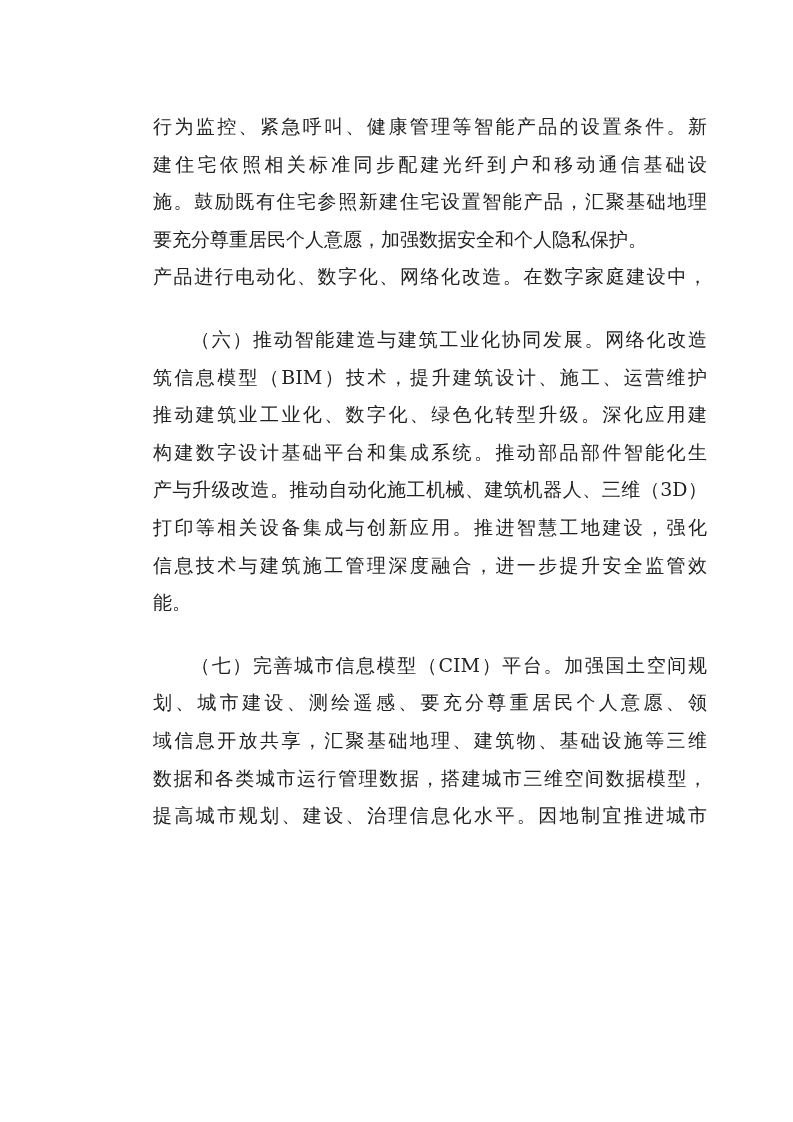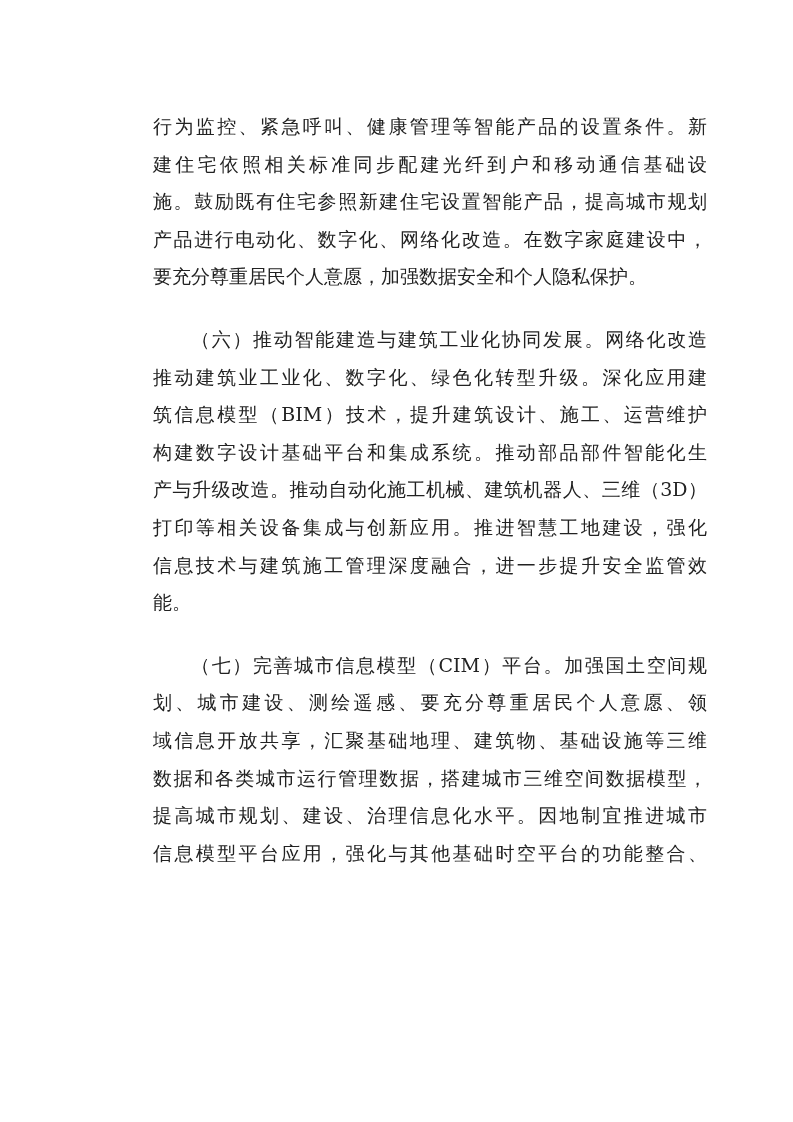--- a/index.html
+++ b/index.html
@@ -47,42 +47,41 @@
     }
   </style>
 </head>
 <body>
 
 <div class="page">
 
   <div class="para">
     <span class="line">行为监控、紧急呼叫、健康管理等智能产品的设置条件。新</span>
     <span class="line">建住宅依照相关标准同步配建光纤到户和移动通信基础设</span>
-    <span class="line">施。鼓励既有住宅参照新建住宅设置智能产品，提高城市规划</span>
+    <span class="line">施。鼓励既有住宅参照新建住宅设置智能产品，汇聚基础地理</span>
+    <span class="line last">要充分尊重居民个人意愿，加强数据安全和个人隐私保护。</span>
     <span class="line">产品进行电动化、数字化、网络化改造。在数字家庭建设中，</span>
-    <span class="line last">要充分尊重居民个人意愿，加强数据安全和个人隐私保护。</span>
   </div>
 
   <div class="gap"></div>
 
   <div class="para">
     <span class="line indent">（六）推动智能建造与建筑工业化协同发展。网络化改造</span>
+    <span class="line">筑信息模型（BIM）技术，提升建筑设计、施工、运营维护</span>
     <span class="line">推动建筑业工业化、数字化、绿色化转型升级。深化应用建</span>
-    <span class="line">筑信息模型（BIM）技术，提升建筑设计、施工、运营维护</span>
     <span class="line">构建数字设计基础平台和集成系统。推动部品部件智能化生</span>
     <span class="line">产与升级改造。推动自动化施工机械、建筑机器人、三维（3D）</span>
     <span class="line">打印等相关设备集成与创新应用。推进智慧工地建设，强化</span>
     <span class="line">信息技术与建筑施工管理深度融合，进一步提升安全监管效</span>
     <span class="line last">能。</span>
   </div>
 
   <div class="gap"></div>
 
   <div class="para">
     <span class="line indent">（七）完善城市信息模型（CIM）平台。加强国土空间规</span>
     <span class="line">划、城市建设、测绘遥感、要充分尊重居民个人意愿、领</span>
     <span class="line">域信息开放共享，汇聚基础地理、建筑物、基础设施等三维</span>
     <span class="line">数据和各类城市运行管理数据，搭建城市三维空间数据模型，</span>
     <span class="line">提高城市规划、建设、治理信息化水平。因地制宜推进城市</span>
-    <span class="line">信息模型平台应用，强化与其他基础时空平台的功能整合、</span>
   </div>
 
 </div>
 
 </body></html>

